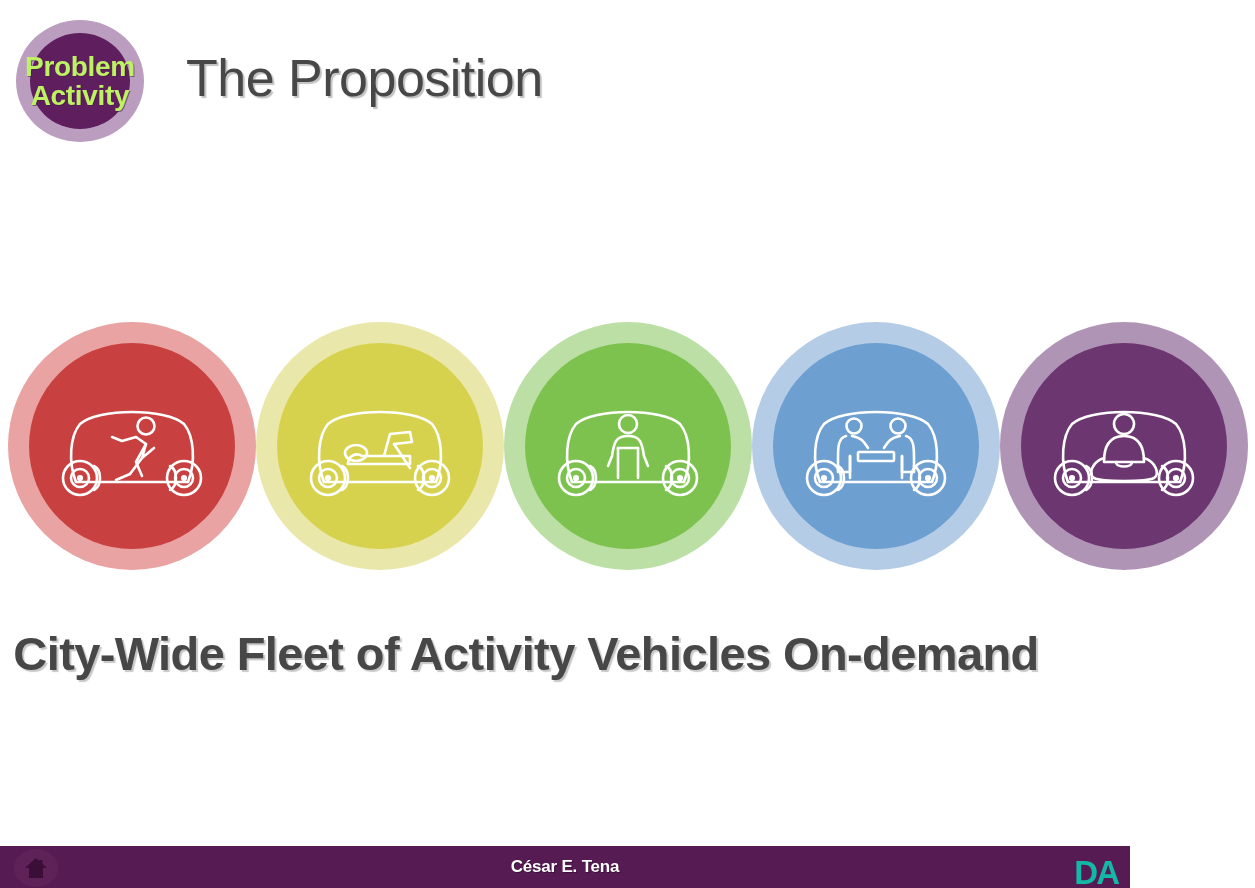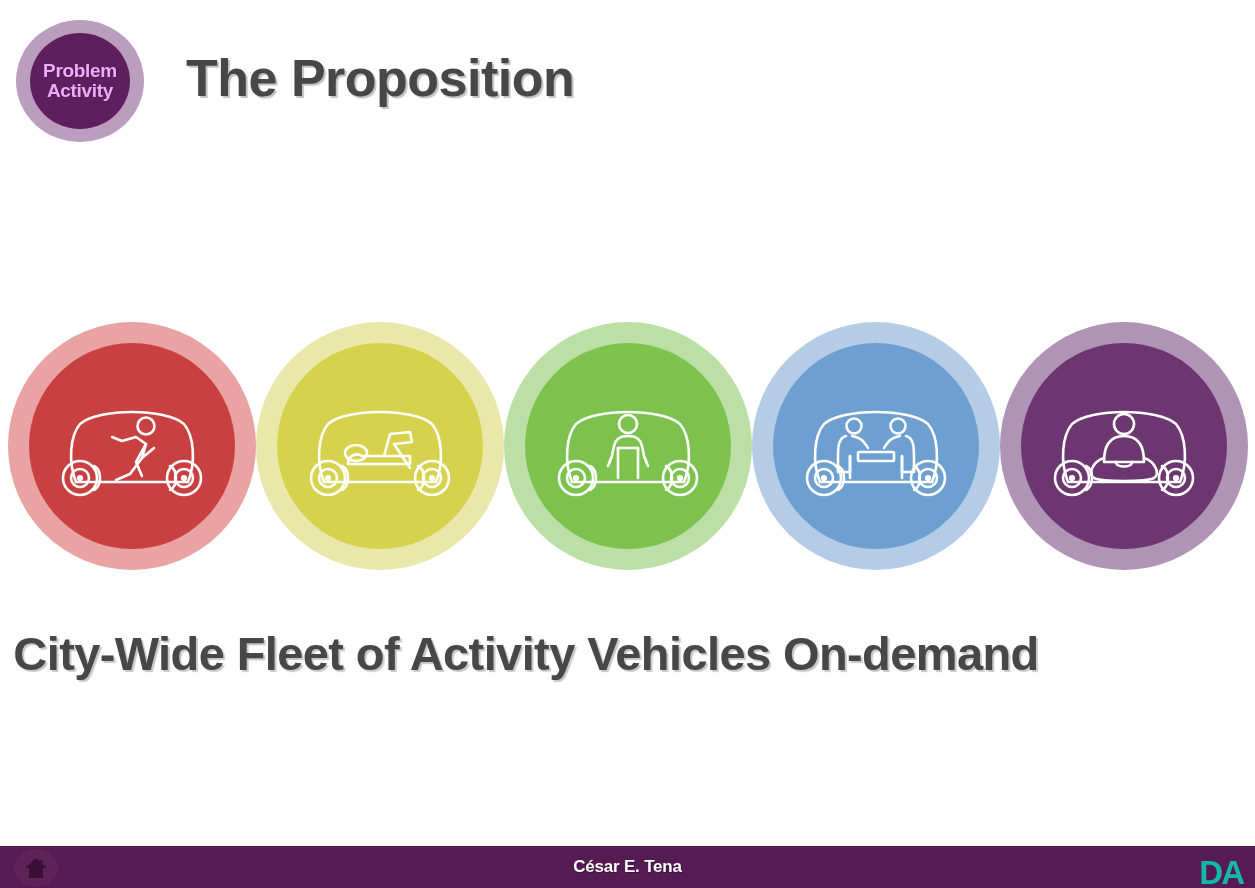--- a/index.html
+++ b/index.html
@@ -39,32 +39,32 @@
     height: 96px;
     border-radius: 50%;
     background: #5f1f5e;
     display: flex;
     flex-direction: column;
     align-items: center;
     justify-content: center;
     line-height: 1.05;
   }
   .badge-line {
-    color: #f0abfc;
-    font-size: 19px;
+    color: #bef264;
+    font-size: 28px;
     font-weight: bold;
     letter-spacing: -0.3px;
     text-shadow: 1px 1px 0 rgba(60,30,60,0.55);
   }
   #page-title {
     position: absolute;
     left: 186px;
     top: 48px;
     font-size: 52px;
-    font-weight: bold;
+    font-weight: normal;
     color: #474747;
     letter-spacing: -0.5px;
     text-shadow: 2px 2px 1px rgba(120,120,120,0.45);
     white-space: nowrap;
   }
 
   
   #circles-row {
     position: absolute;
     left: 0;
@@ -130,21 +130,21 @@
     color: #474747;
     letter-spacing: 0px;
     text-shadow: 1px 1px 1px rgba(140,140,140,0.4);
   }
 
   
   #footer-bar {
     position: absolute;
     left: 0;
     top: 846px;
-    width: 1255px;
+    width: 1130px;
     height: 42px;
     background: #551b52;
     display: flex;
     align-items: center;
     justify-content: center;
   }
   #footer-home-btn {
     position: absolute;
     left: 14px;
     top: 3px;

